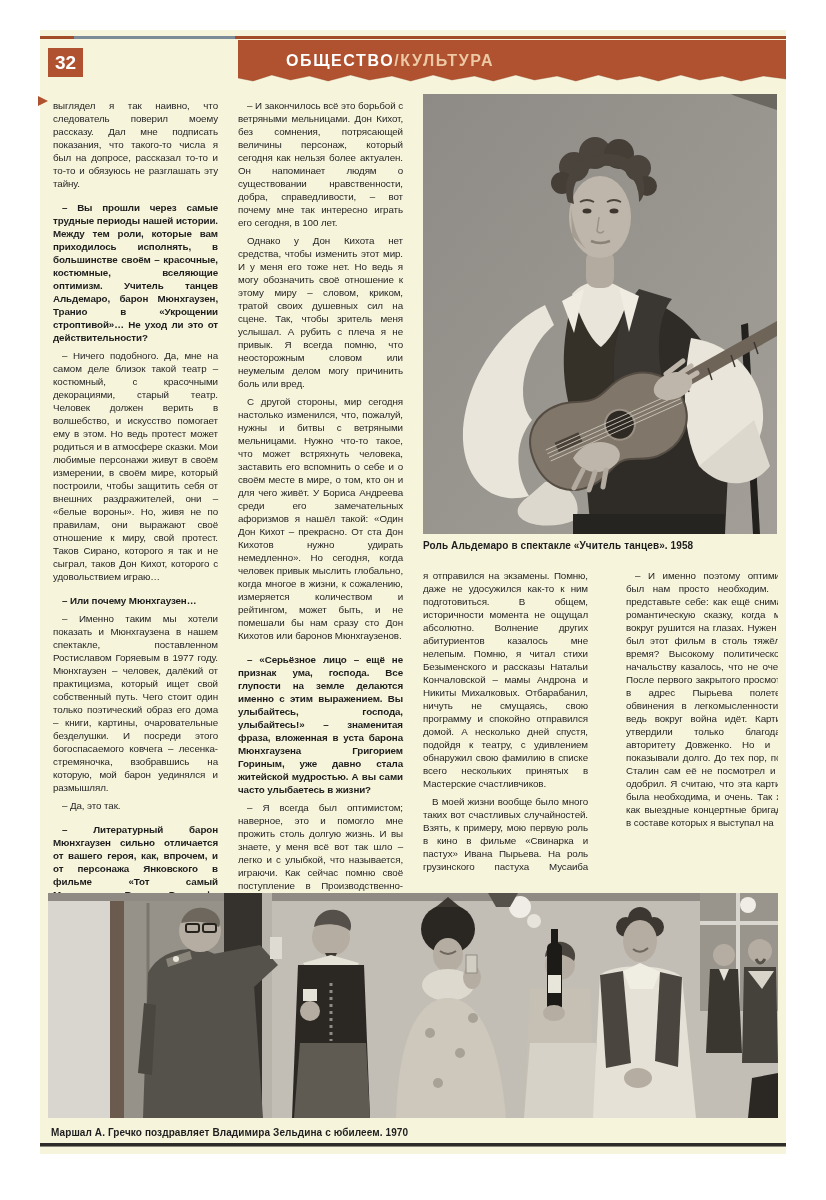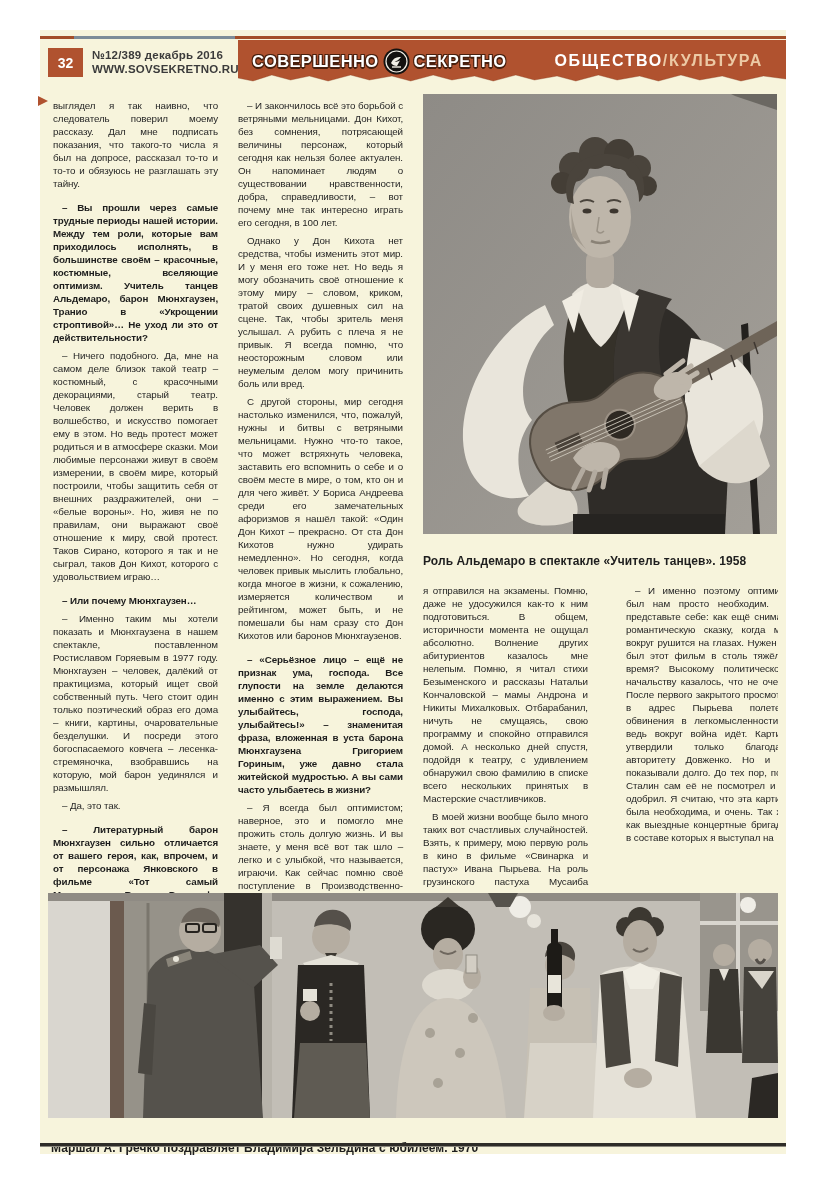--- a/index.html
+++ b/index.html
@@ -12,21 +12,21 @@
     position:absolute;left:40px;top:30px;width:746px;height:1124px;
     background:#f7f4dc;
   }
   .top-rule{
     position:absolute;top:6px;left:0;width:746px;height:3px;
     background:linear-gradient(to right,#a34d28 0 4.5%,#7d8c99 4.5% 26.2%,#a34d28 26.2% 100%);
   }
   
   .pagenum-box{
     position:absolute;left:8px;top:18px;width:35px;height:29px;
-    background:#b0522f;color:#fff;font-size:14px;font-weight:bold;
+    background:#b0522f;color:#fff;font-size:19px;font-weight:bold;
     display:flex;align-items:center;justify-content:center;
   }
   .issue-info{
     position:absolute;left:52px;top:18px;color:#3b3b3b;
     font-size:11.5px;font-weight:bold;line-height:14px;letter-spacing:.2px;
   }
   .banner{
     position:absolute;left:198px;top:10px;width:548px;height:42px;
     background:#b0522f;display:flex;align-items:center;
   }
@@ -54,57 +54,43 @@
     text-align:justify;text-indent:9px;letter-spacing:-0.1px;
   }
   .para.q{font-weight:bold;margin-top:11px;color:#1d1d1d;}
   .para.cont{text-indent:0;}
   .cont-arrow{
     position:absolute;left:-2px;top:66px;width:0;height:0;
     border-left:10px solid #b0522f;border-top:5px solid transparent;border-bottom:5px solid transparent;
   }
   .photo1{width:354px;height:444px;margin-top:-4px;margin-left:5px;display:block;}
   .caption{
-    font-size:12px;font-weight:bold;color:#1e1e1e;line-height:14px;
-    padding-top:20px;letter-spacing:.1px;
+    font-size:10px;font-weight:bold;color:#1e1e1e;line-height:14px;
+    padding-top:5px;letter-spacing:.1px;
   }
   .caption1{margin-left:5px;}
   .photo2{position:absolute;left:8px;top:863px;width:730px;height:225px;display:block;}
   .caption2{position:absolute;left:11px;top:1091px;width:730px;}
   .bottom-rule{
     position:absolute;left:0;top:1113px;width:746px;height:3px;background:#2e2c28;
     border-bottom:1px solid #8a877d;
   }
 </style>
 </head>
 <body>
 
 <div class="page">
 
   <div class="top-rule"></div>
 
   <div class="pagenum-box">
     <span>32</span>
   </div>
-  <div class="issue-info">
-    <div>№12/389  декабрь 2016</div>
-    <div>WWW.SOVSEKRETNO.RU</div>
-  </div>
 
   <div class="banner">
-    <div class="logo">
-      <span class="logo-word">СОВЕРШЕННО</span>
-      <svg class="logo-emblem" viewBox="0 0 27 27">
-        <circle cx="13.5" cy="13.5" r="13" fill="#141210"></circle>
-        <circle cx="13.5" cy="13.5" r="10.5" fill="none" stroke="#f2efe6" stroke-width="1.2"></circle>
-        <path d="M8,15 Q11,8 18,9 Q15,13 11.5,13.5 Q15,14 17,12.5 L14,18 Q10,18 8,15 Z" fill="#f2efe6"></path>
-        <line x1="9" y1="19" x2="18" y2="19" stroke="#f2efe6" stroke-width="1.4"></line>
-      </svg>
-      <span class="logo-word">СЕКРЕТНО</span>
-    </div>
     <div class="section-title">
       <span class="section-primary">ОБЩЕСТВО</span><span class="section-secondary">/КУЛЬТУРА</span>
     </div>
     <svg class="banner-tear" viewBox="0 0 730 12" preserveAspectRatio="none">
       <path d="M0,12 L0,7 L20,10 L45,4 L70,9 L95,5 L120,10 L150,4 L175,9 L205,5 L230,10 L260,4 L285,9 L315,5 L340,10 L370,4 L395,9 L425,5 L450,10 L480,4 L505,9 L535,5 L560,10 L590,4 L615,9 L645,5 L670,10 L700,5 L730,8 L730,12 Z" fill="#f7f4dc"></path>
       <path d="M0,7 L20,10 L45,4 L70,9 L95,5 L120,10 L150,4 L175,9 L205,5 L230,10 L260,4 L285,9 L315,5 L340,10 L370,4 L395,9 L425,5 L450,10 L480,4 L505,9 L535,5 L560,10 L590,4 L615,9 L645,5 L670,10 L700,5 L730,8" fill="none" stroke="#8a3c20" stroke-width="0.8" opacity="0.5"></path>
     </svg>
   </div>
 
   <div class="cont-arrow"></div>

